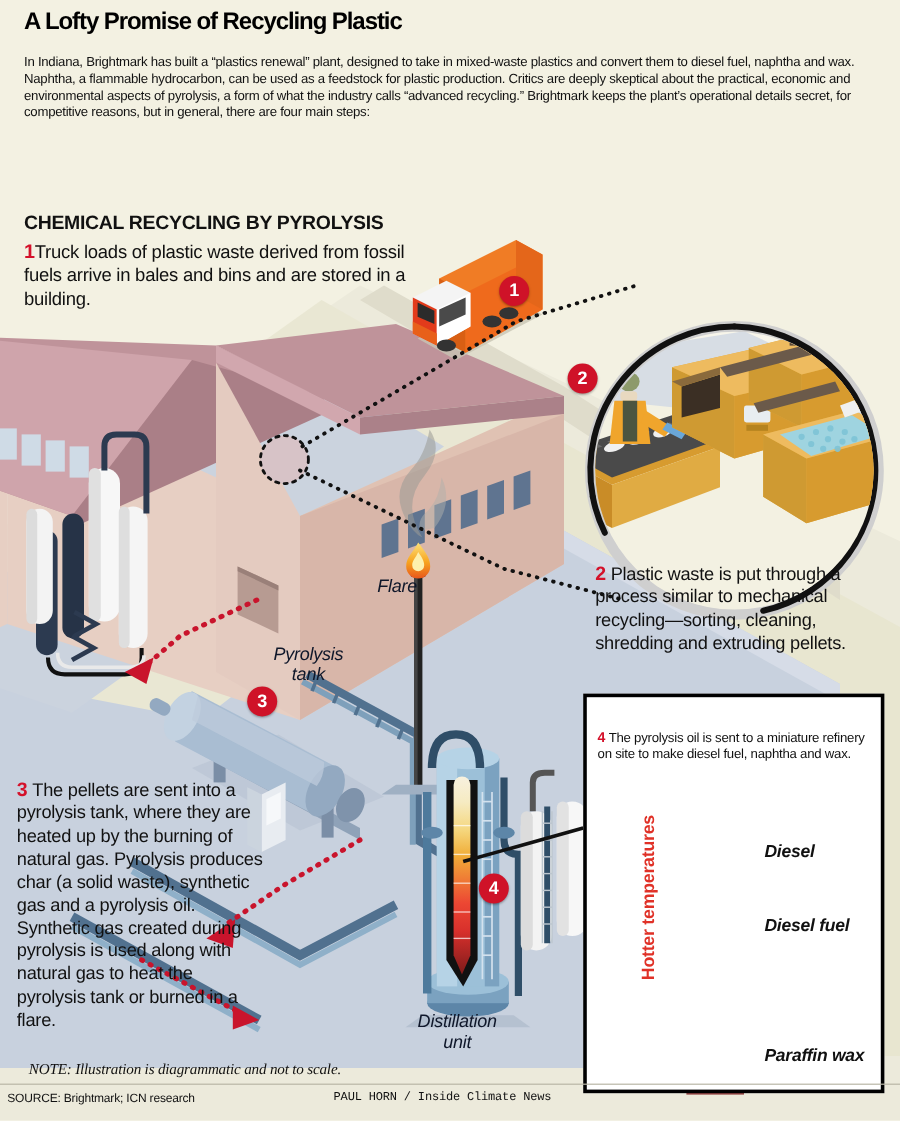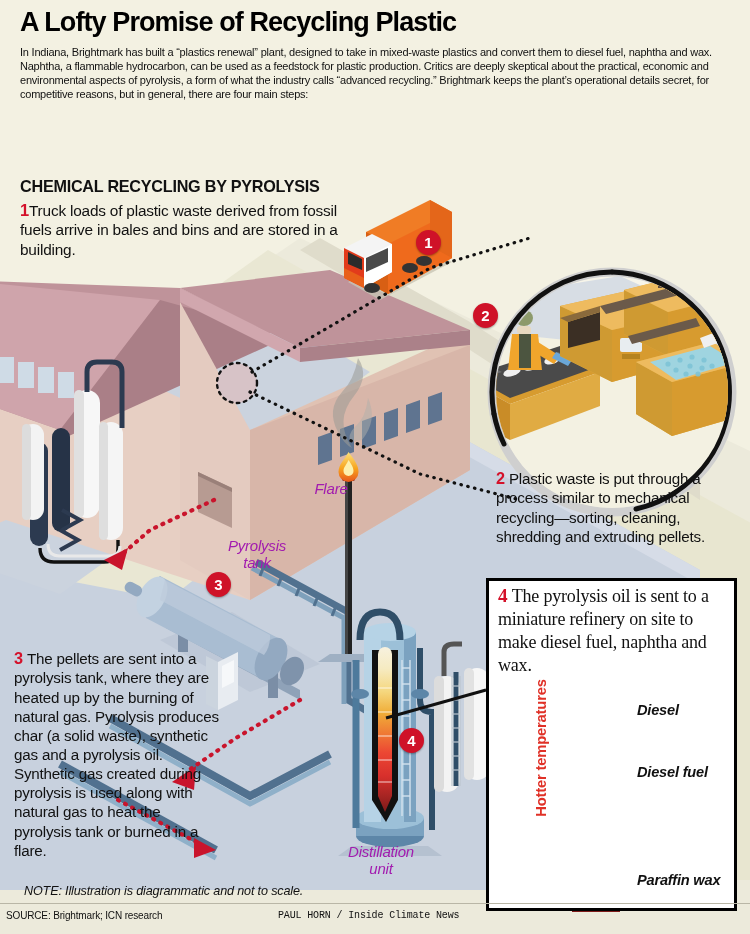--- a/index.html
+++ b/index.html
@@ -16,21 +16,21 @@
     position: relative;
     width: 750px; height: 934px;
     background: #f3f1e2;
     overflow: hidden;
   }
 
   
   .headline {
     position: absolute;
     left: 20px; top: 8px; width: 712px;
-    font-size: 27px;
+    font-size: 20px;
     font-weight: bold;
     letter-spacing: -0.9px;
     color: #000;
     line-height: 1.05;
   }
   .deck {
     position: absolute;
     left: 20px; top: 46px; width: 716px;
     font-size: 11px;
     line-height: 1.27;
@@ -53,21 +53,21 @@
     font-size: 1.07em;
   }
   .step-text {
     position: absolute;
     color: #111;
     letter-spacing: -0.2px;
   }
   #step1-text { left: 20px; top: 200px; width: 330px; font-size: 15.4px; line-height: 1.24; }
   #step2-text { left: 496px; top: 468px; width: 240px; font-size: 15.2px; line-height: 1.26; }
   #step3-text { left: 14px; top: 648px; width: 206px; font-size: 15.2px; line-height: 1.26; }
-  #step4-text { left: 498px; top: 584px; width: 228px; font-size: 18px; line-height: 1.26; font-family: Liberation Serif, serif; }
+  #step4-text { left: 498px; top: 608px; width: 228px; font-size: 11px; line-height: 1.26; }
 
   
   .scene { position: absolute; left: 0; top: 0; width: 750px; height: 934px; }
 
   
   .marker {
     position: absolute;
     width: 25px; height: 25px;
     border-radius: 50%;
     background: #cf1228;
@@ -83,21 +83,21 @@
   #marker1 { left: 416px; top: 230px; }
   #marker2 { left: 473px; top: 303px; }
   #marker3 { left: 206px; top: 572px; }
   #marker4 { left: 399px; top: 728px; }
 
   
   .scene-label {
     position: absolute;
     font-style: italic;
     font-size: 15px;
-    color: #a21caf;
+    color: #0f172a;
     letter-spacing: -0.2px;
     text-align: center;
     line-height: 1.14;
   }
   #label-flare  { left: 296px; top: 480px; width: 70px; }
   #label-pyro   { left: 212px; top: 537px; width: 90px; }
   #label-distil { left: 331px; top: 843px; width: 100px; }
 
   
   #panel4 {
@@ -118,20 +118,21 @@
   }
 
   
   .note {
     position: absolute;
     left: 24px; top: 884px;
     font-size: 12.6px;
     font-style: italic;
     color: #111;
     letter-spacing: -0.15px;
+    font-family: Liberation Serif, serif;
   }
   .rule {
     position: absolute;
     left: 0; top: 903px;
     width: 750px; height: 1px;
     background: #b9b6a6;
   }
   .source {
     position: absolute;
     left: 6px; top: 910px;

